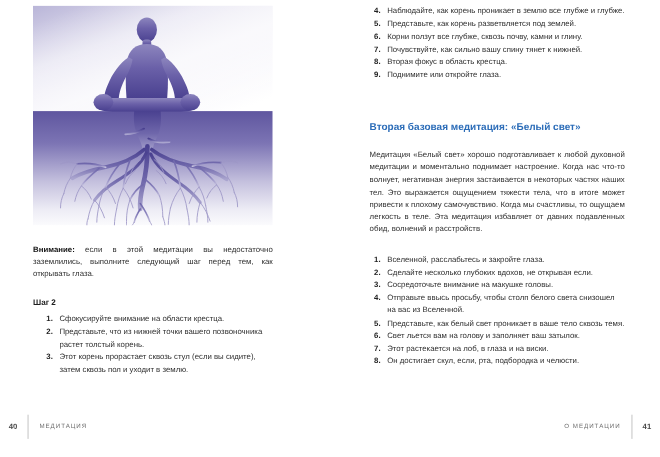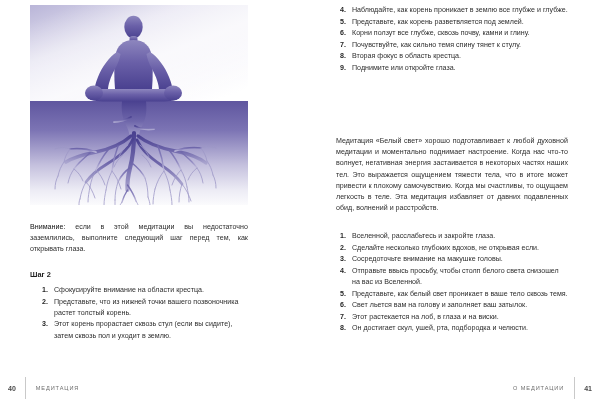--- a/index.html
+++ b/index.html
@@ -42,21 +42,21 @@
   .illu-svg { display: block; width: 218px; height: 200px; }
 
   
   .bodytext {
     font-size: 7.1px;
     line-height: 11.2px;
     text-align: justify;
     color: #2d2d2d;
     letter-spacing: 0.02px;
   }
-  .bodytext b { font-weight: normal; color: #111; }
+  .bodytext b { font-weight: bold; color: #111; }
 
   .note {
     position: absolute;
     left: 30px;
     top: 222px;
     width: 218px;
   }
 
   .step-head {
     position: absolute;
@@ -361,32 +361,33 @@
       <li>
         <span class="num">5.</span>
         <span class="txt">Представьте, как корень разветвляется под землей.</span>
       </li>
       <li>
         <span class="num">6.</span>
         <span class="txt">Корни ползут все глубже, сквозь почву, камни и глину.</span>
       </li>
       <li>
         <span class="num">7.</span>
-        <span class="txt">Почувствуйте, как сильно темя спину тянет к стулу.</span>
+        <span class="txt">Почувствуйте, как сильно вашу спину тянет к нижней.</span>
       </li>
       <li>
         <span class="num">8.</span>
         <span class="txt">Вторая фокус в область крестца.</span>
       </li>
       <li>
         <span class="num">9.</span>
         <span class="txt">Поднимите или откройте глаза.</span>
       </li>
     </ol>
 
+    <div class="section-head" style="color: rgb(43, 108, 184);">Вторая базовая медитация: «Белый свет»</div>
 
     <div class="section-para bodytext">Медитация «Белый свет» хорошо подготавливает к любой духовной медитации и моментально поднимает настроение. Когда нас что-то волнует, негативная энергия застаивается в некоторых частях наших тел. Это выражается ощущением тяжести тела, что в итоге может привести к плохому самочувствию. Когда мы счастливы, то ощущаем легкость в теле. Эта медитация избавляет от давних подавленных обид, волнений и расстройств.</div>
 
     <ol class="numlist list-right-bottom">
       <li>
         <span class="num">1.</span>
         <span class="txt">Вселенной, расслабьтесь и закройте глаза.</span>
       </li>
       <li>
         <span class="num">2.</span>
@@ -407,21 +408,21 @@
       <li>
         <span class="num">6.</span>
         <span class="txt">Свет льется вам на голову и заполняет ваш затылок.</span>
       </li>
       <li>
         <span class="num">7.</span>
         <span class="txt">Этот растекается на лоб, в глаза и на виски.</span>
       </li>
       <li>
         <span class="num">8.</span>
-        <span class="txt">Он достигает скул, ушей, рта, подбородка и челюсти.</span>
+        <span class="txt">Он достигает скул, если, рта, подбородка и челюсти.</span>
       </li>
     </ol>
 
     <div class="footer footer-right">
       <span class="running">О МЕДИТАЦИИ</span>
       <span class="rule"></span>
       <span class="pageno">41</span>
     </div>
   </div>
 </div>

